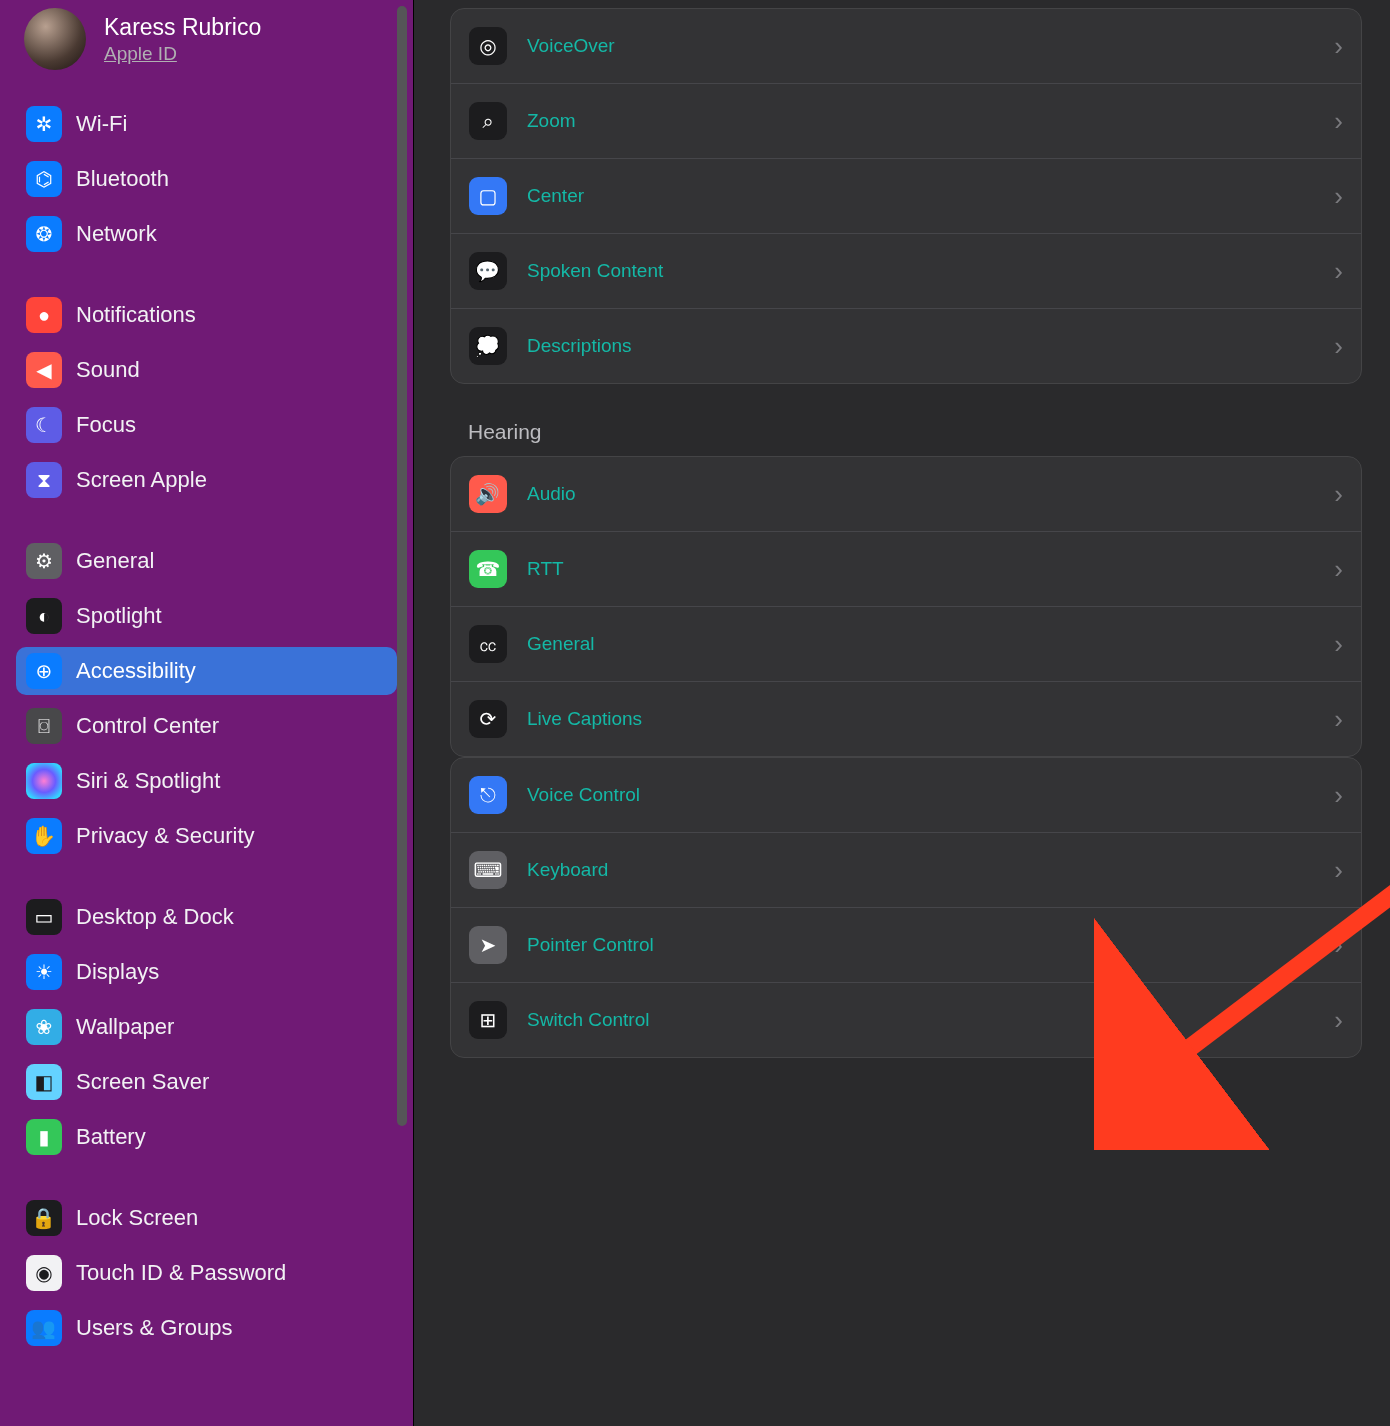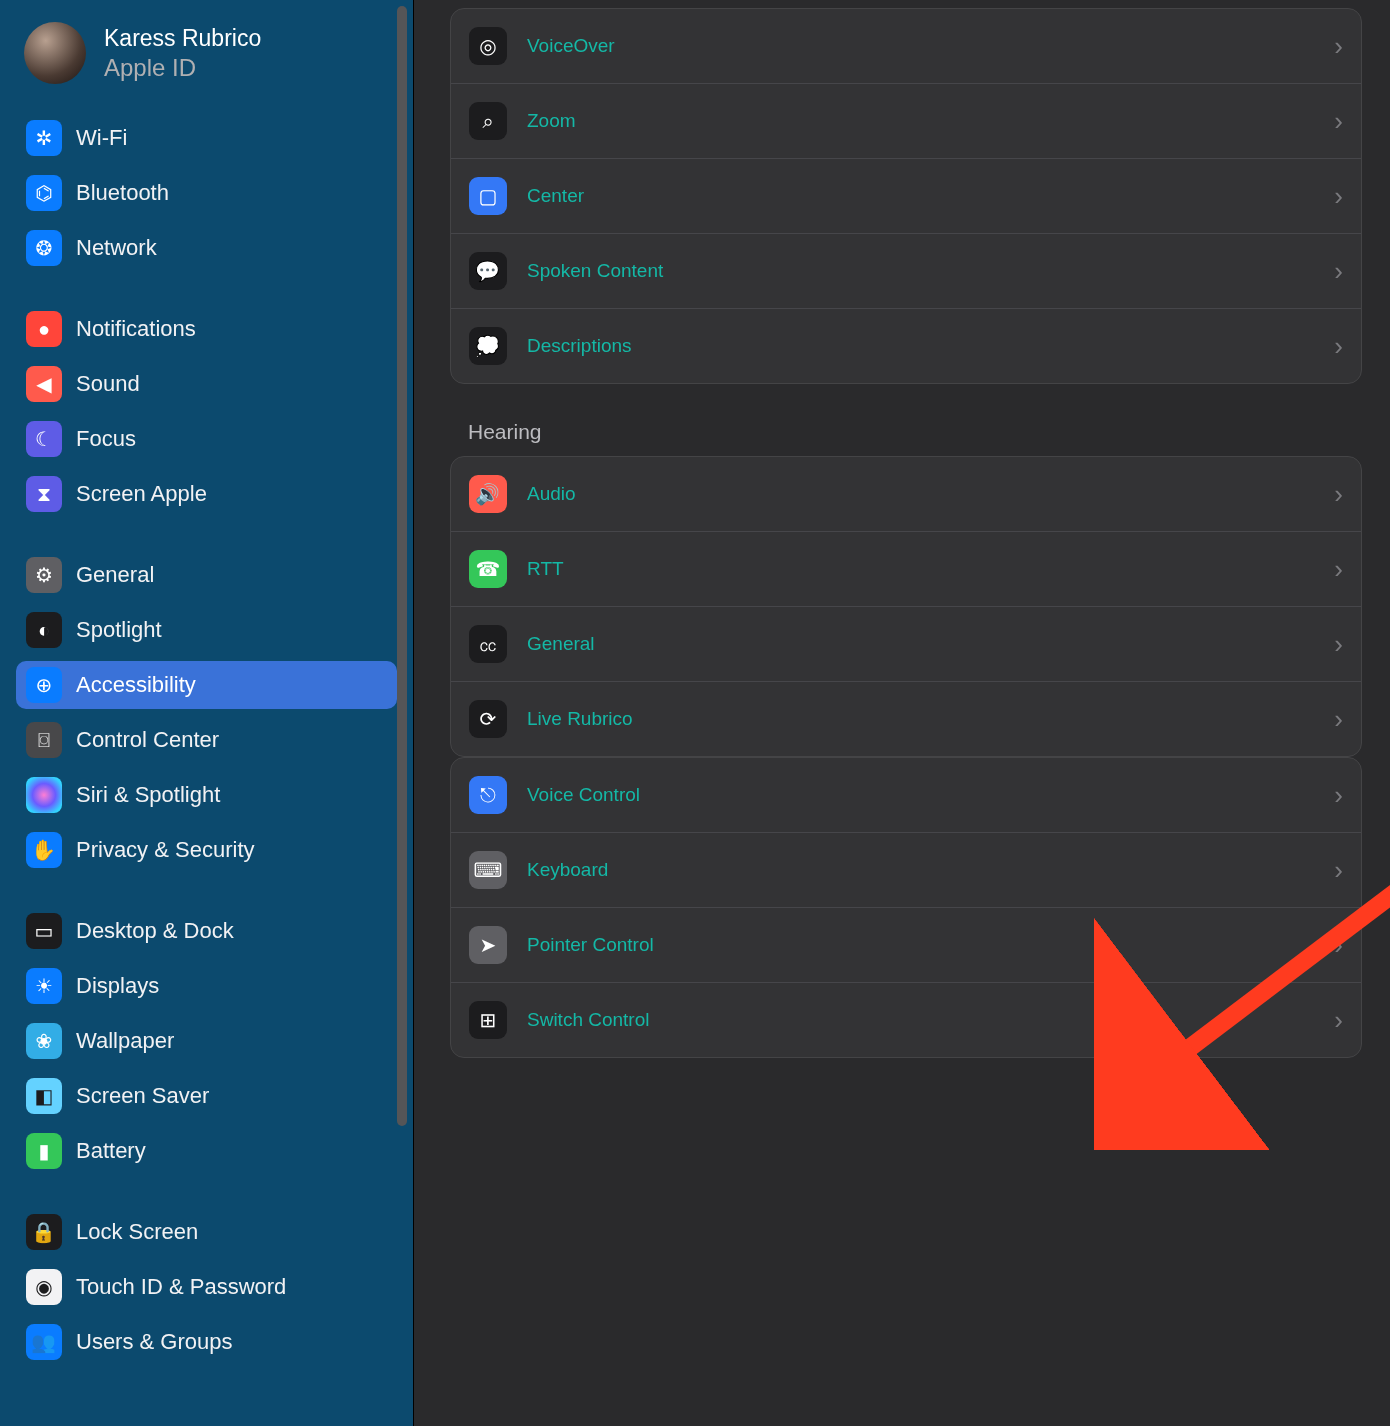--- a/index.html
+++ b/index.html
@@ -8,25 +8,24 @@
     background: #2a2a2c;
     color: #e8e8ea;
     width: 1390px;
     height: 1426px;
     overflow: hidden;
     display: flex;
   }
   
   .sidebar {
     width: 414px;
-    background: #0c4a6e;
+    background: #701a75;
     height: 100%;
     border-right: 1px solid #000;
     position: relative;
-    padding-top: 14px;
   }
   .scroll-track {
     position: absolute;
     top: 6px;
     right: 6px;
     width: 10px;
     height: 1120px;
     background: #555557;
     border-radius: 5px;
   }
@@ -36,21 +35,21 @@
     gap: 18px;
     padding: 8px 24px 24px 24px;
     cursor: pointer;
   }
   .avatar {
     width: 62px; height: 62px; border-radius: 50%;
     background: radial-gradient(circle at 35% 30%, #b8a090 0%, #4a3a32 60%, #1a1210 100%);
     flex: none;
   }
   .profile-name { font-size: 23px; color: #fff; }
-  .profile-sub  { font-size: 24px; color: #b0b0b2; margin-top: 2px; }
+  .profile-sub  { font-size: 19px; color: #b0b0b2; margin-top: 2px; text-decoration: underline; }
 
   .nav-group { padding: 6px 16px; }
   .nav-group + .nav-group { margin-top: 14px; }
 
   .nav-item {
     display: flex;
     align-items: center;
     gap: 14px;
     padding: 6px 10px;
     border-radius: 10px;
@@ -285,21 +284,21 @@
           <span class="row-label">RTT</span>
           <span class="chev">›</span>
         </div>
         <div class="row">
           <div class="row-icon bg-black">㏄</div>
           <span class="row-label">General</span>
           <span class="chev">›</span>
         </div>
         <div class="row">
           <div class="row-icon bg-black">⟳</div>
-          <span class="row-label">Live Rubrico</span>
+          <span class="row-label">Live Captions</span>
           <span class="chev">›</span>
         </div>
       </div>
       <div class="card">
         <div class="row">
           <div class="row-icon bg-blue2">⎋</div>
           <span class="row-label">Voice Control</span>
           <span class="chev">›</span>
         </div>
         <div class="row">

